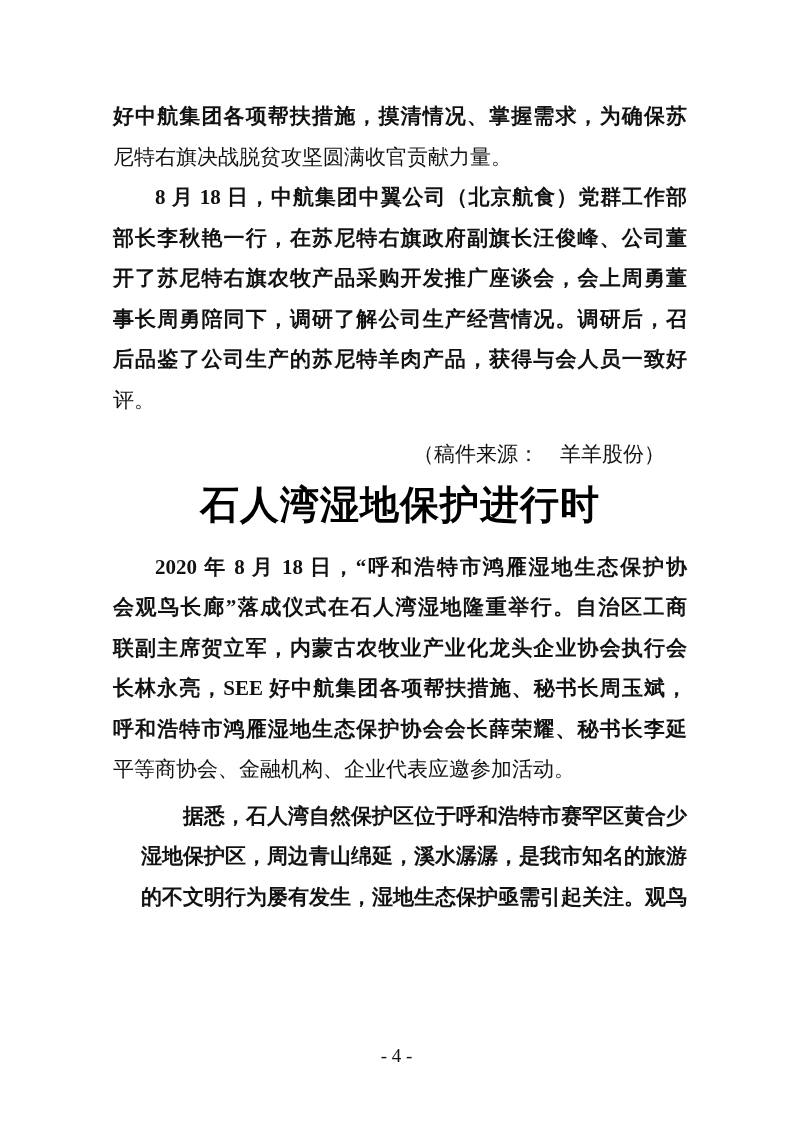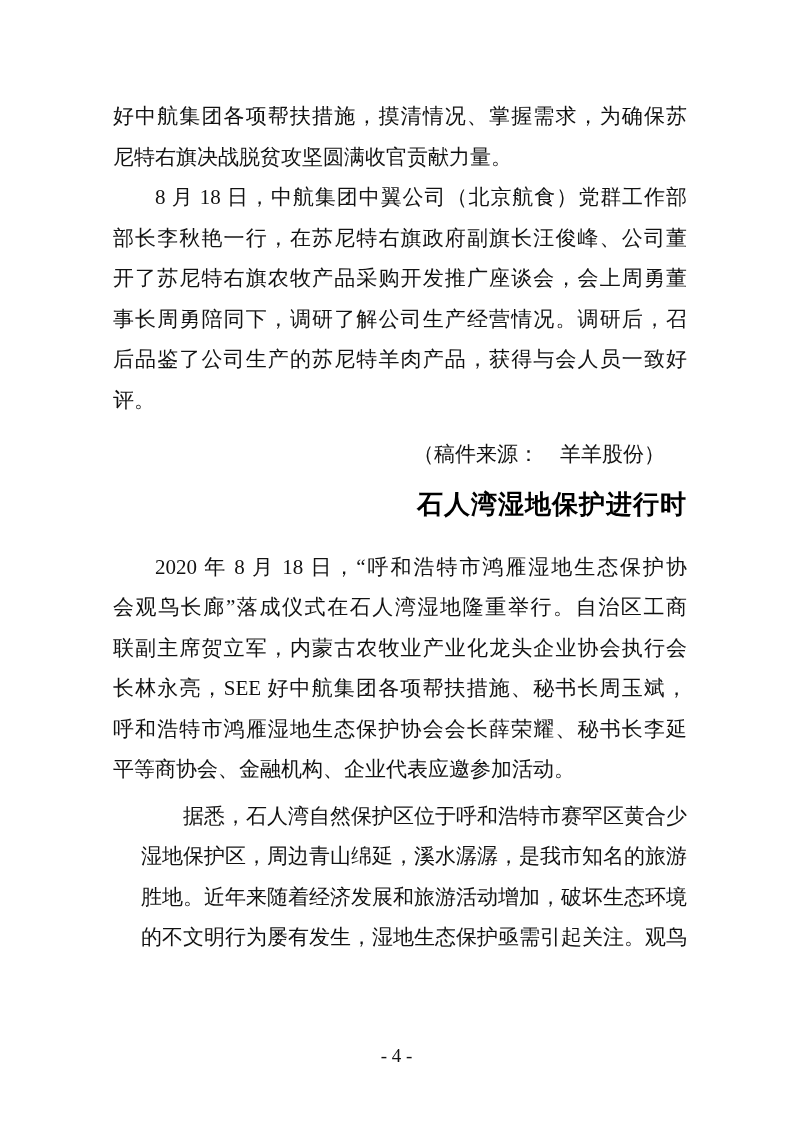--- a/index.html
+++ b/index.html
@@ -14,36 +14,36 @@
   .content { position:absolute; left:113px; top:96px; width:574px; }
   .paragraph { margin:0; }
   .content > .paragraph:last-child { margin-top:6px;margin-left:28px; }
   .line {
     font-size:21px;
     line-height:40.5px;
     height:40.5px;
     text-align:justify;
     white-space:normal;
   }
-  .line.fill { text-align-last:justify; }
+  .line.fill { text-align-last:justify;font-weight:bold; }
   .line.indent { text-indent:42px; }
   .attribution {
     font-size:21px;
     line-height:40.5px;
     height:40.5px;
     text-align:right;
     padding-right:22px;
     margin-top:14px;
   }
   .heading {
-    font-size:26px;
+    font-size:39px;
     font-weight:bold;
     line-height:52px;
     height:52px;
-    text-align:right;
+    text-align:center;
     margin-top:4px;
     margin-bottom:16px;
     color:var(--heading-color, #000000);
     letter-spacing:1px;
   }
   .footer {
     position:absolute;
     left:0; right:0; top:1044px;
     text-align:center;
     font-size:19px;
@@ -74,18 +74,17 @@
         <div class="line fill indent">2020 年 8 月 18 日，“呼和浩特市鸿雁湿地生态保护协</div>
         <div class="line fill">会观鸟长廊”落成仪式在石人湾湿地隆重举行。自治区工商</div>
         <div class="line fill">联副主席贺立军，内蒙古农牧业产业化龙头企业协会执行会</div>
         <div class="line fill">长林永亮，SEE 好中航集团各项帮扶措施、秘书长周玉斌，</div>
         <div class="line fill">呼和浩特市鸿雁湿地生态保护协会会长薛荣耀、秘书长李延</div>
         <div class="line">平等商协会、金融机构、企业代表应邀参加活动。</div>
       </div>
       <div class="paragraph">
         <div class="line fill indent">据悉，石人湾自然保护区位于呼和浩特市赛罕区黄合少</div>
         <div class="line fill">湿地保护区，周边青山绵延，溪水潺潺，是我市知名的旅游</div>
-        <div class="line fill">胜地。近年来随着经济发展和旅游活动增加，破坏生态环境</div>
         <div class="line fill">的不文明行为屡有发生，湿地生态保护亟需引起关注。观鸟</div>
       </div>
     </div>
   <div class="footer">- 4 -</div>
 </div>
 
 </body></html>

